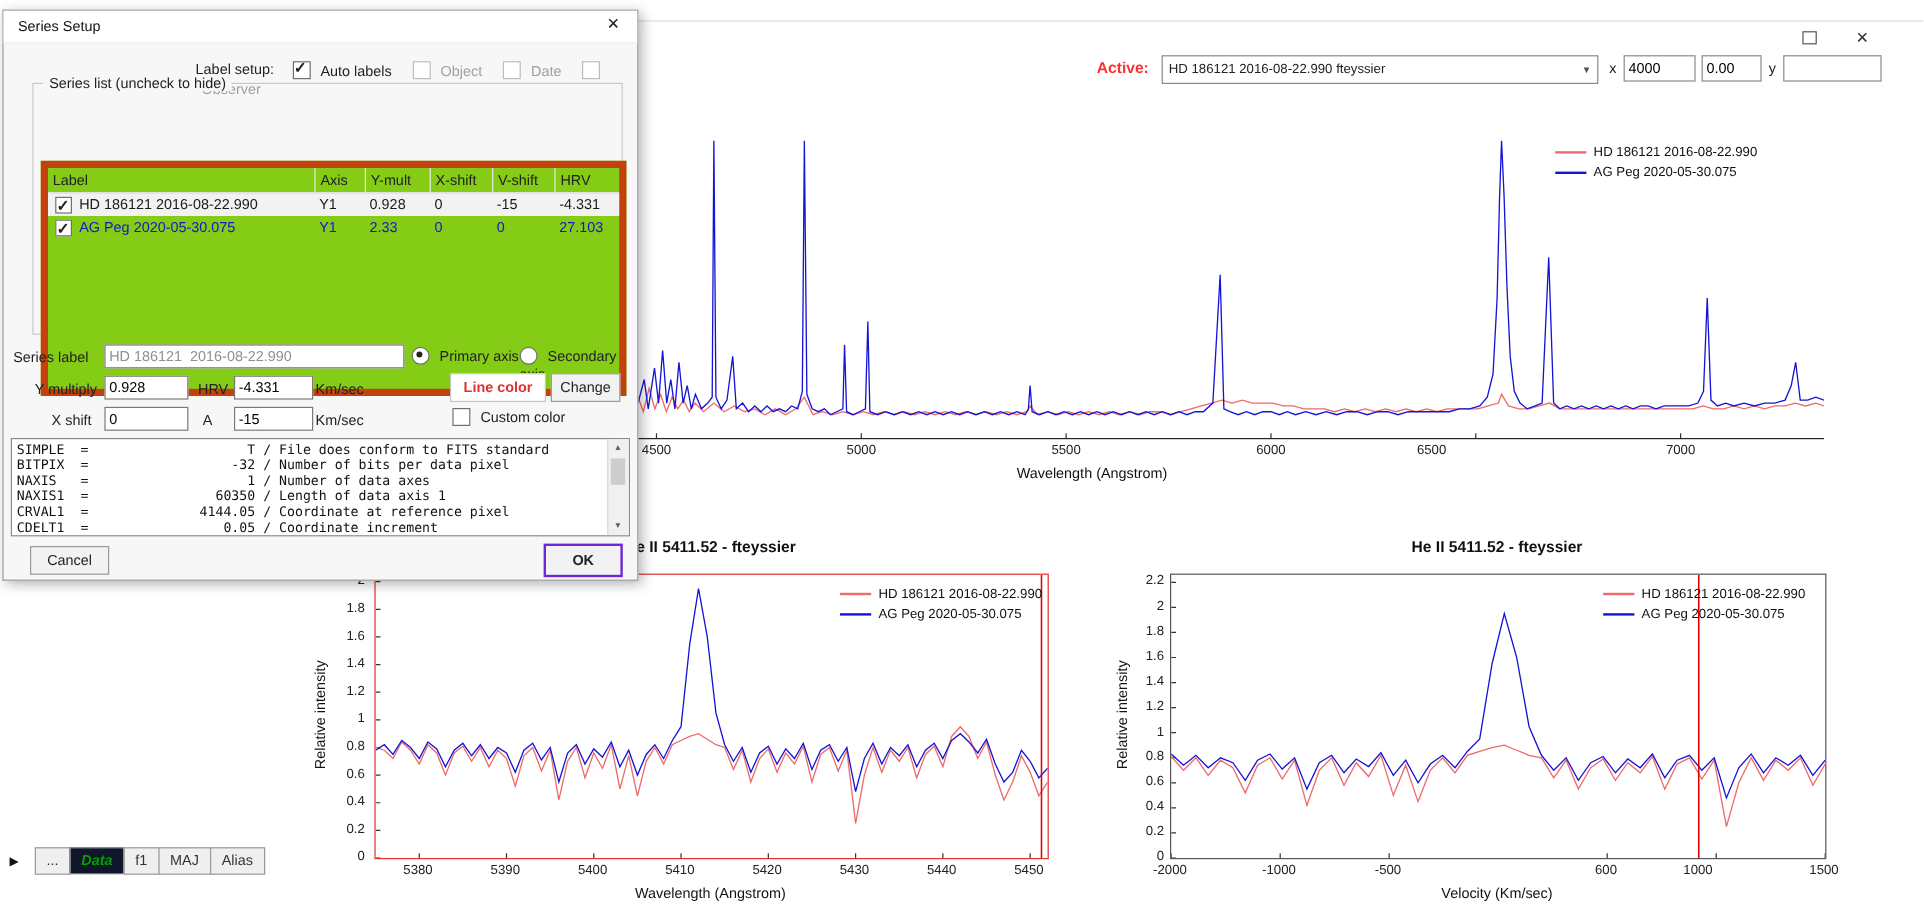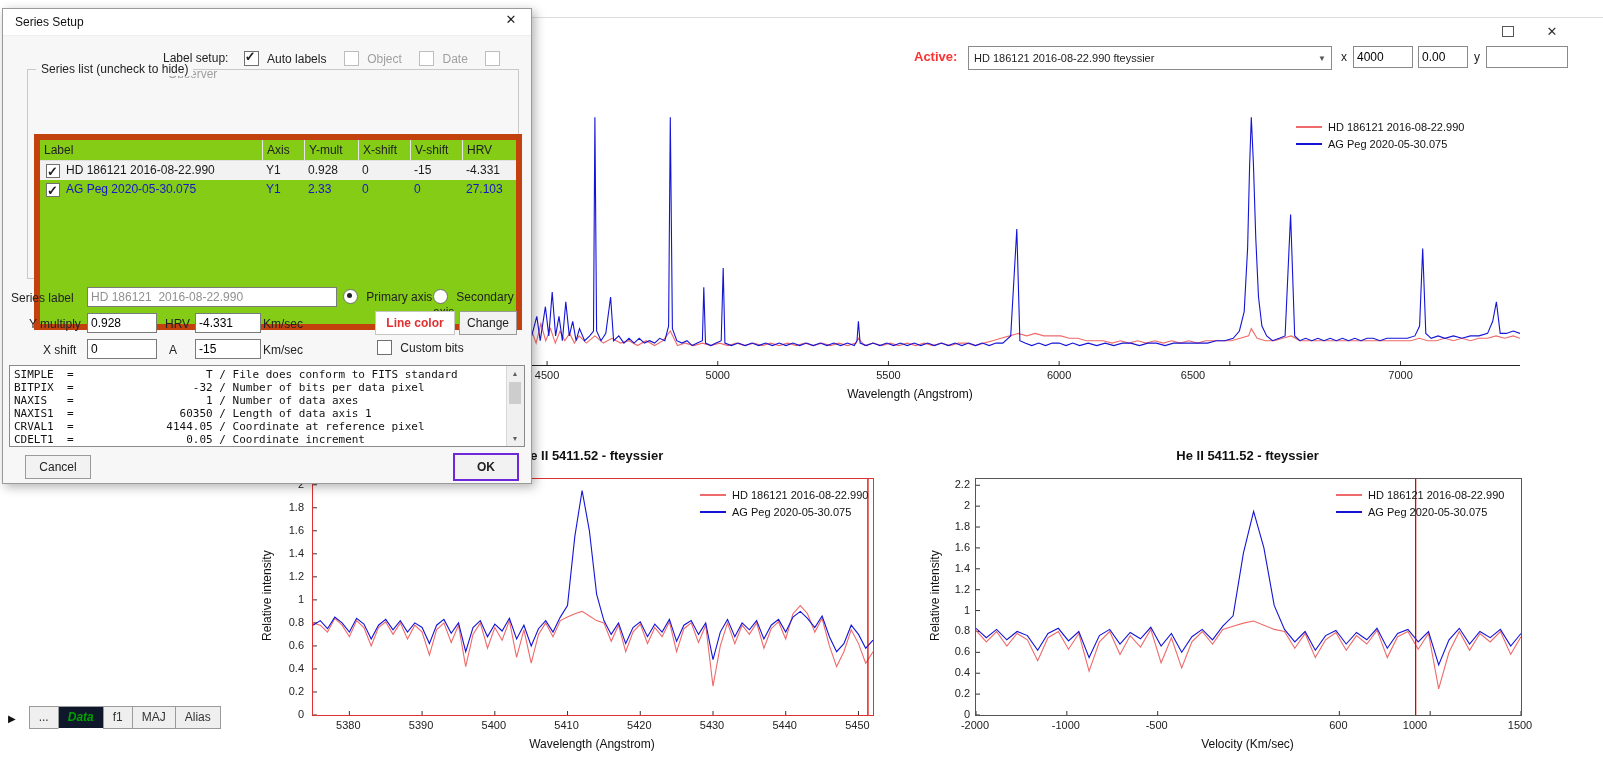--- a/index.html
+++ b/index.html
@@ -344,21 +344,21 @@
   <div class="btn btn-linecolor abs" style="left:372px;top:302px;width:78px;height:22px;">Line color</div>
   <div class="btn abs" style="left:456px;top:302px;width:56px;height:22px;">Change</div>
 
   <span class="row-label abs" style="left:40px;top:334px;">X shift</span>
   <input class="dlg-input abs" style="left: 84px; top: 330px; width: 62px;" value="0">
   <span class="row-label abs" style="left:166px;top:334px;">A</span>
   <input class="dlg-input abs" style="left: 192px; top: 330px; width: 58px;" value="-15">
   <span class="row-label abs" style="left:260px;top:334px;">Km/sec</span>
   <span class="abs" style="left:374px;top:331px;">
     <span class="cb"></span>
-    <span class="cb-lbl">Custom bits</span>
+    <span class="cb-lbl">Custom color</span>
   </span>
 
   <div class="fitsbox">
     <pre>SIMPLE  =                    T / File does conform to FITS standard
 BITPIX  =                  -32 / Number of bits per data pixel
 NAXIS   =                    1 / Number of data axes
 NAXIS1  =                60350 / Length of data axis 1
 CRVAL1  =              4144.05 / Coordinate at reference pixel
 CDELT1  =                 0.05 / Coordinate increment</pre>
     <div class="fits-scroll">

